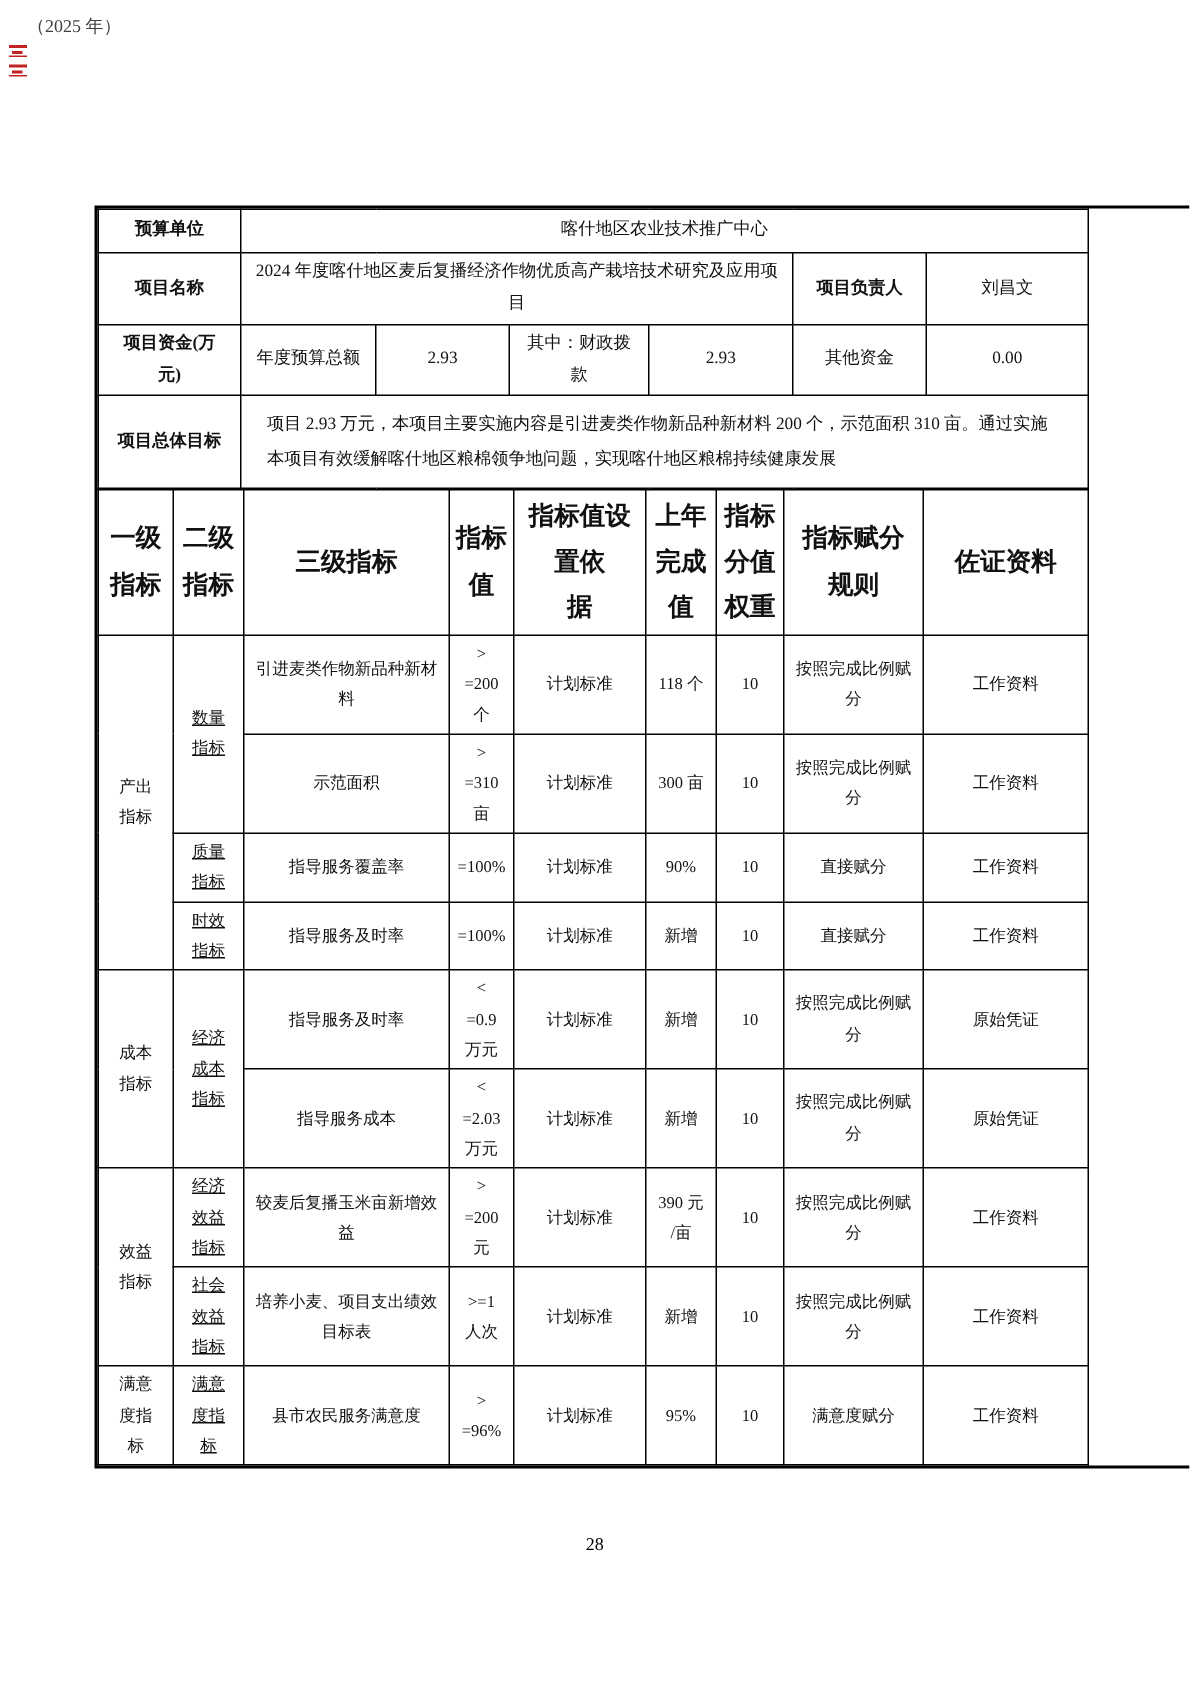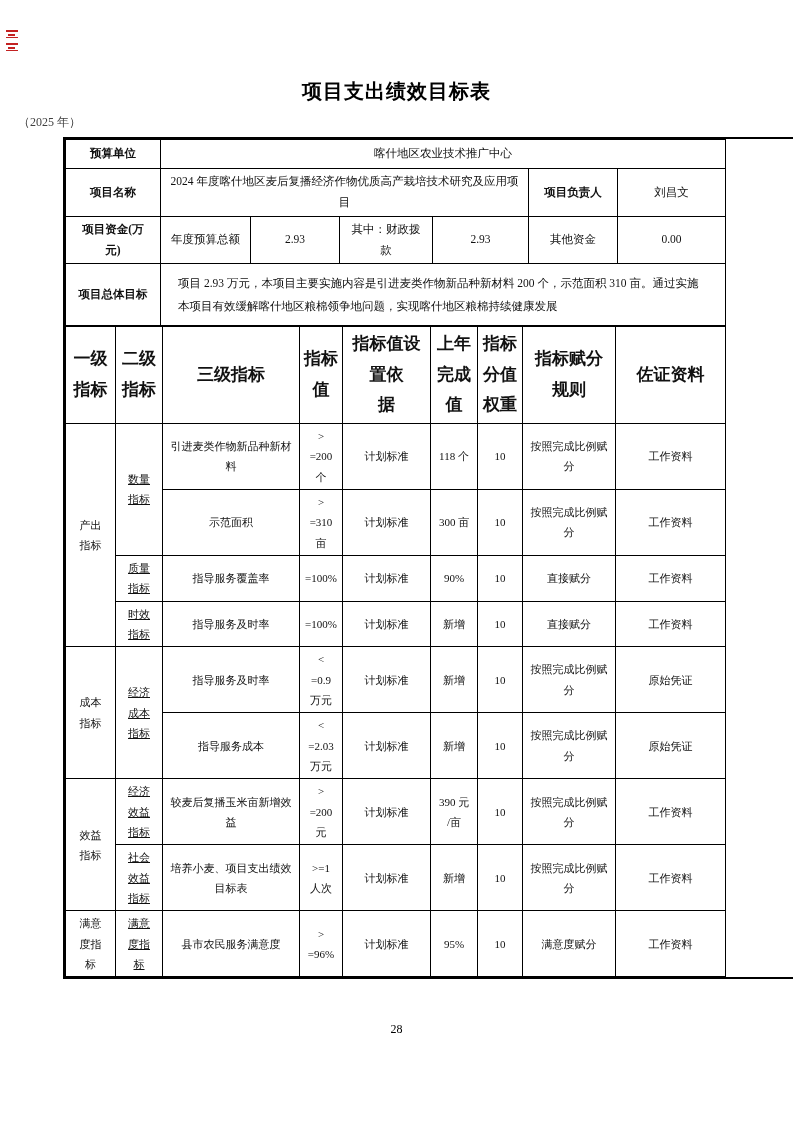--- a/index.html
+++ b/index.html
@@ -89,21 +89,20 @@
 </head>
 <body>
 
 <div class="page">
 
   <div class="red-marks">
     <div class="red-mark"></div>
     <div class="red-mark"></div>
   </div>
 
-  <div class="doc-title">项目支出绩效目标表</div>
   <div class="doc-subtitle">（2025 年）</div>
 
   <div class="tbl-wrap">
 
     <table class="info">
       <colgroup>
         <col style="width:95px">
           <col style="width:90px">
           <col style="width:89px">
         <col style="width:93px">

